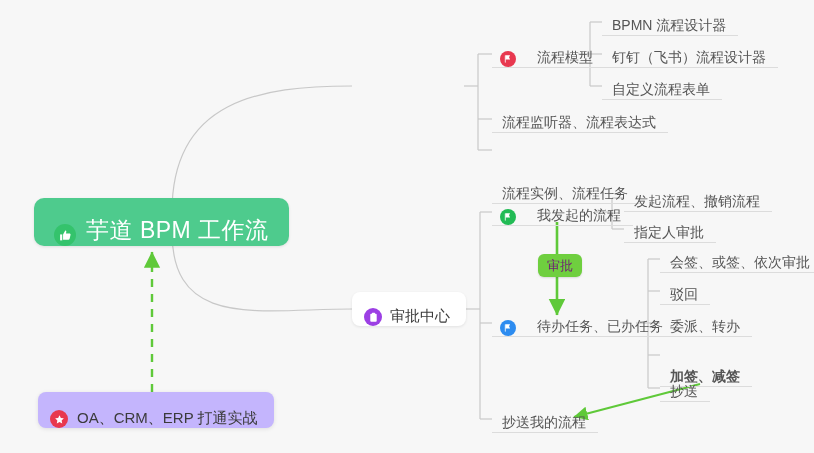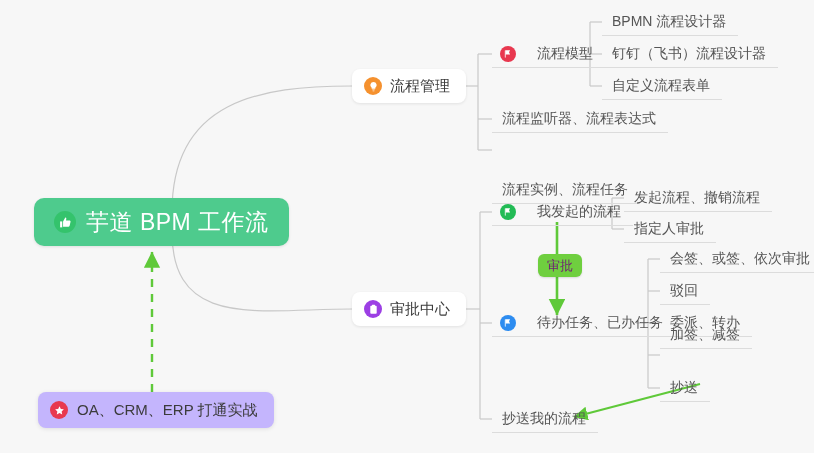--- a/index.html
+++ b/index.html
@@ -21,21 +21,21 @@
     position: absolute;
     left: 0; top: 0;
     width: 814px;
     height: 453px;
     pointer-events: none;
   }
 
   .node {
     position: absolute;
     display: flex;
-    align-items: center;
+    align-items: flex-end;
     white-space: nowrap;
     box-sizing: border-box;
   }
 
   
   .root {
     background: #4ecb8d;
     border-radius: 10px;
     padding: 0 20px;
     height: 48px;
@@ -178,30 +178,20 @@
   <div class="node root" style="left:34px; top:198px;">
     <span class="ico ico-lg ico-green">
       <svg width="13" height="13" viewBox="0 0 24 24" fill="#ffffff">
         <path d="M2 10h4v11H2z"></path>
         <path d="M7.5 10.2 11.6 2.6c.9-.2 1.9.5 1.9 1.6l-.5 4.1h6.3c1.3 0 2.3 1.2 2 2.5l-1.7 7.4c-.3 1.1-1.2 1.8-2.3 1.8H7.5z"></path>
       </svg>
     </span>
     <span class="label">芋道 BPM 工作流</span>
   </div>
 
-  <div class="node branch" style="left:352px; top:69px;">
-    <span class="ico ico-md ico-orange">
-      <svg width="11" height="11" viewBox="0 0 24 24" fill="#ffffff">
-        <path d="M12 2a7 7 0 0 0-4 12.7V17h8v-2.3A7 7 0 0 0 12 2z"></path>
-        <rect x="9" y="18.3" width="6" height="1.8" rx=".9"></rect>
-        <rect x="10" y="21" width="4" height="1.6" rx=".8"></rect>
-      </svg>
-    </span>
-    <span class="label">流程管理</span>
-  </div>
 
   <div class="node leaf has-icon" style="left:492px; top:40px;">
     <span class="ico ico-red">
       <svg width="10" height="10" viewBox="0 0 24 24" fill="#ffffff">
         <path d="M6 3h11l-2.5 5L17 13H6z"></path>
           <rect x="4.4" y="3" width="2" height="18" rx="1"></rect>
       </svg>
     </span>
     <span class="label">流程模型</span>
   </div>
@@ -262,21 +252,21 @@
 
   <div class="node leaf" style="left:660px; top:245px;">
     <span class="label noicon">会签、或签、依次审批</span>
   </div>
   <div class="node leaf" style="left:660px; top:277px;">
     <span class="label noicon">驳回</span>
   </div>
   <div class="node leaf" style="left:660px; top:309px;">
     <span class="label noicon">委派、转办</span>
   </div>
-  <div class="node leaf" style="left:660px; top:321px;">
+  <div class="node leaf" style="left:660px; top:359px;font-weight:bold;">
     <span class="label noicon">加签、减签</span>
   </div>
   <div class="node leaf" style="left:660px; top:374px;">
     <span class="label noicon">抄送</span>
   </div>
 
   <div class="node leaf" style="left:492px; top:405px;">
     <span class="label noicon">抄送我的流程</span>
   </div>
 

